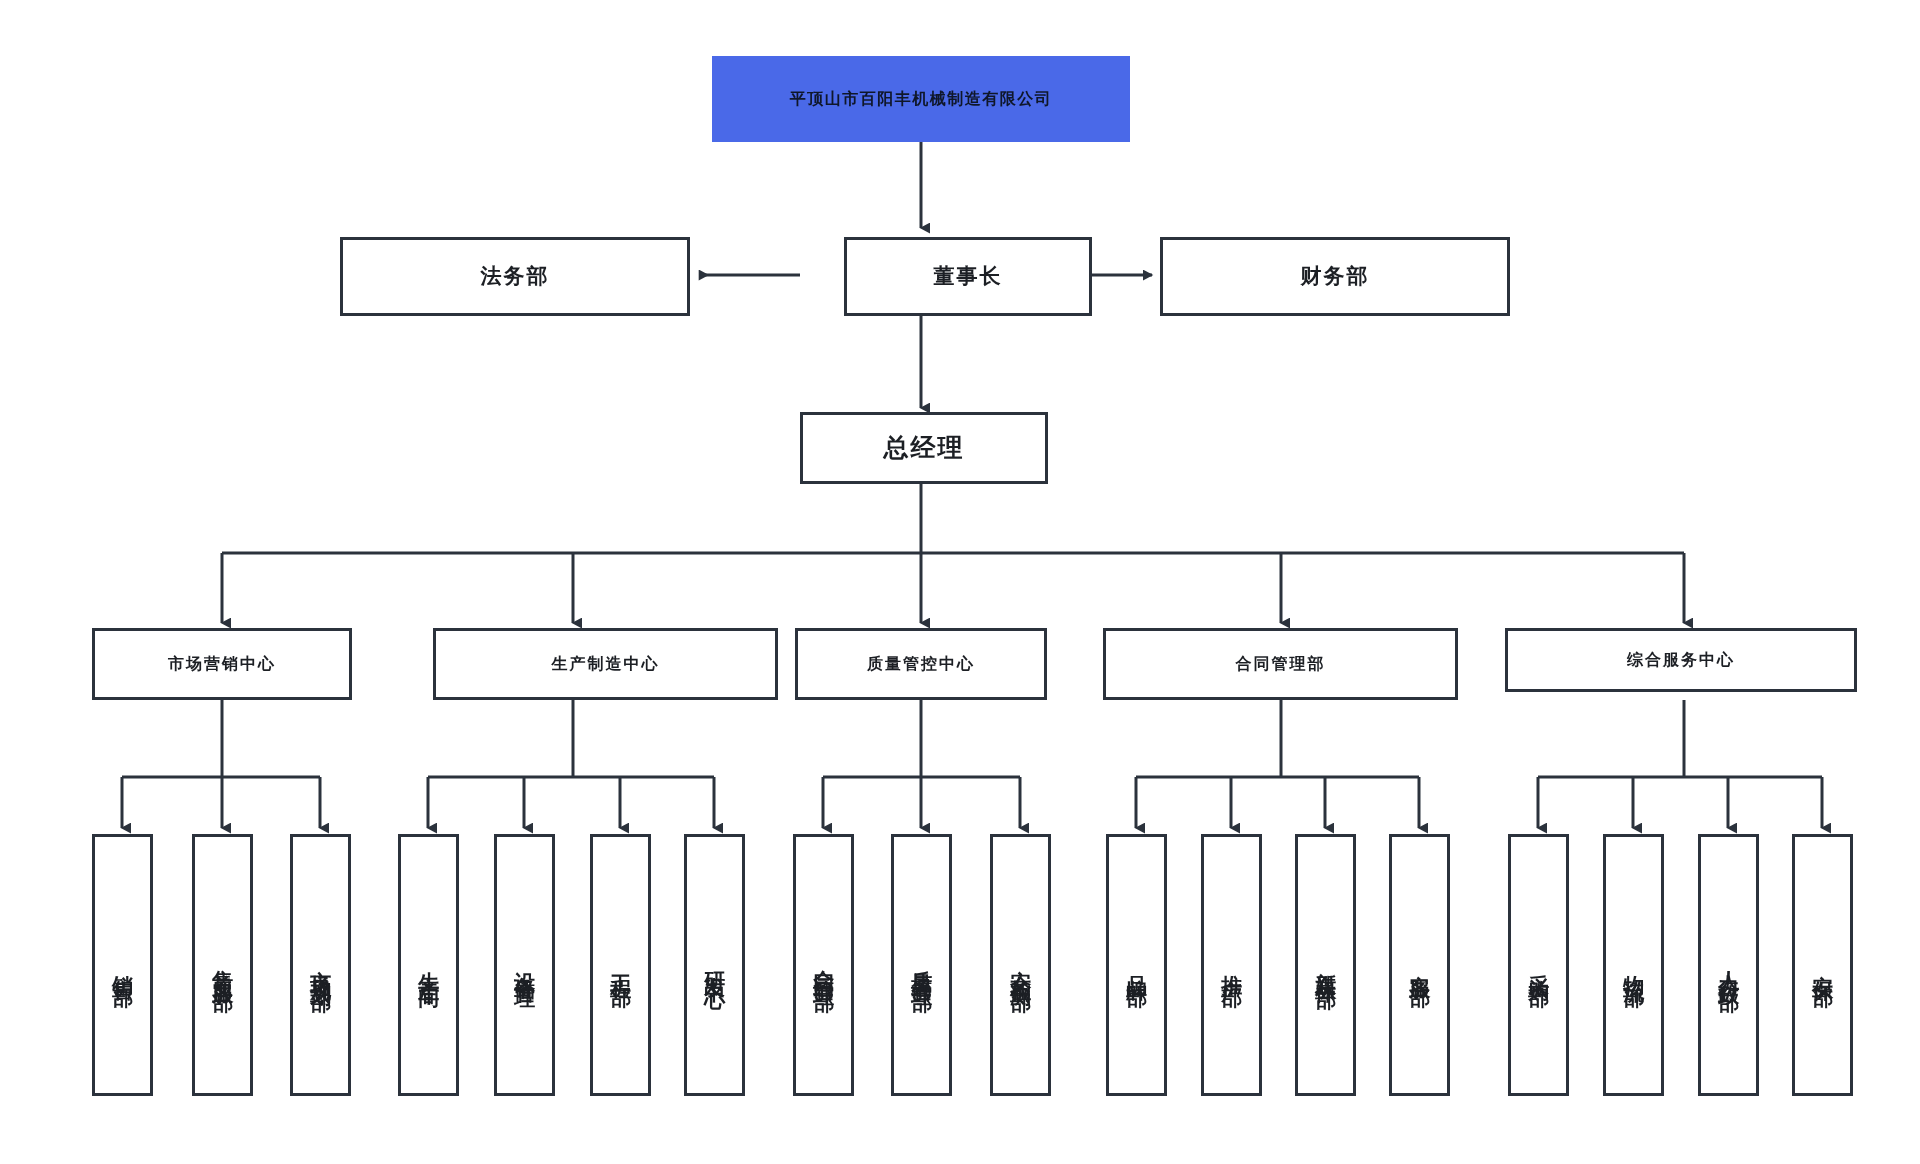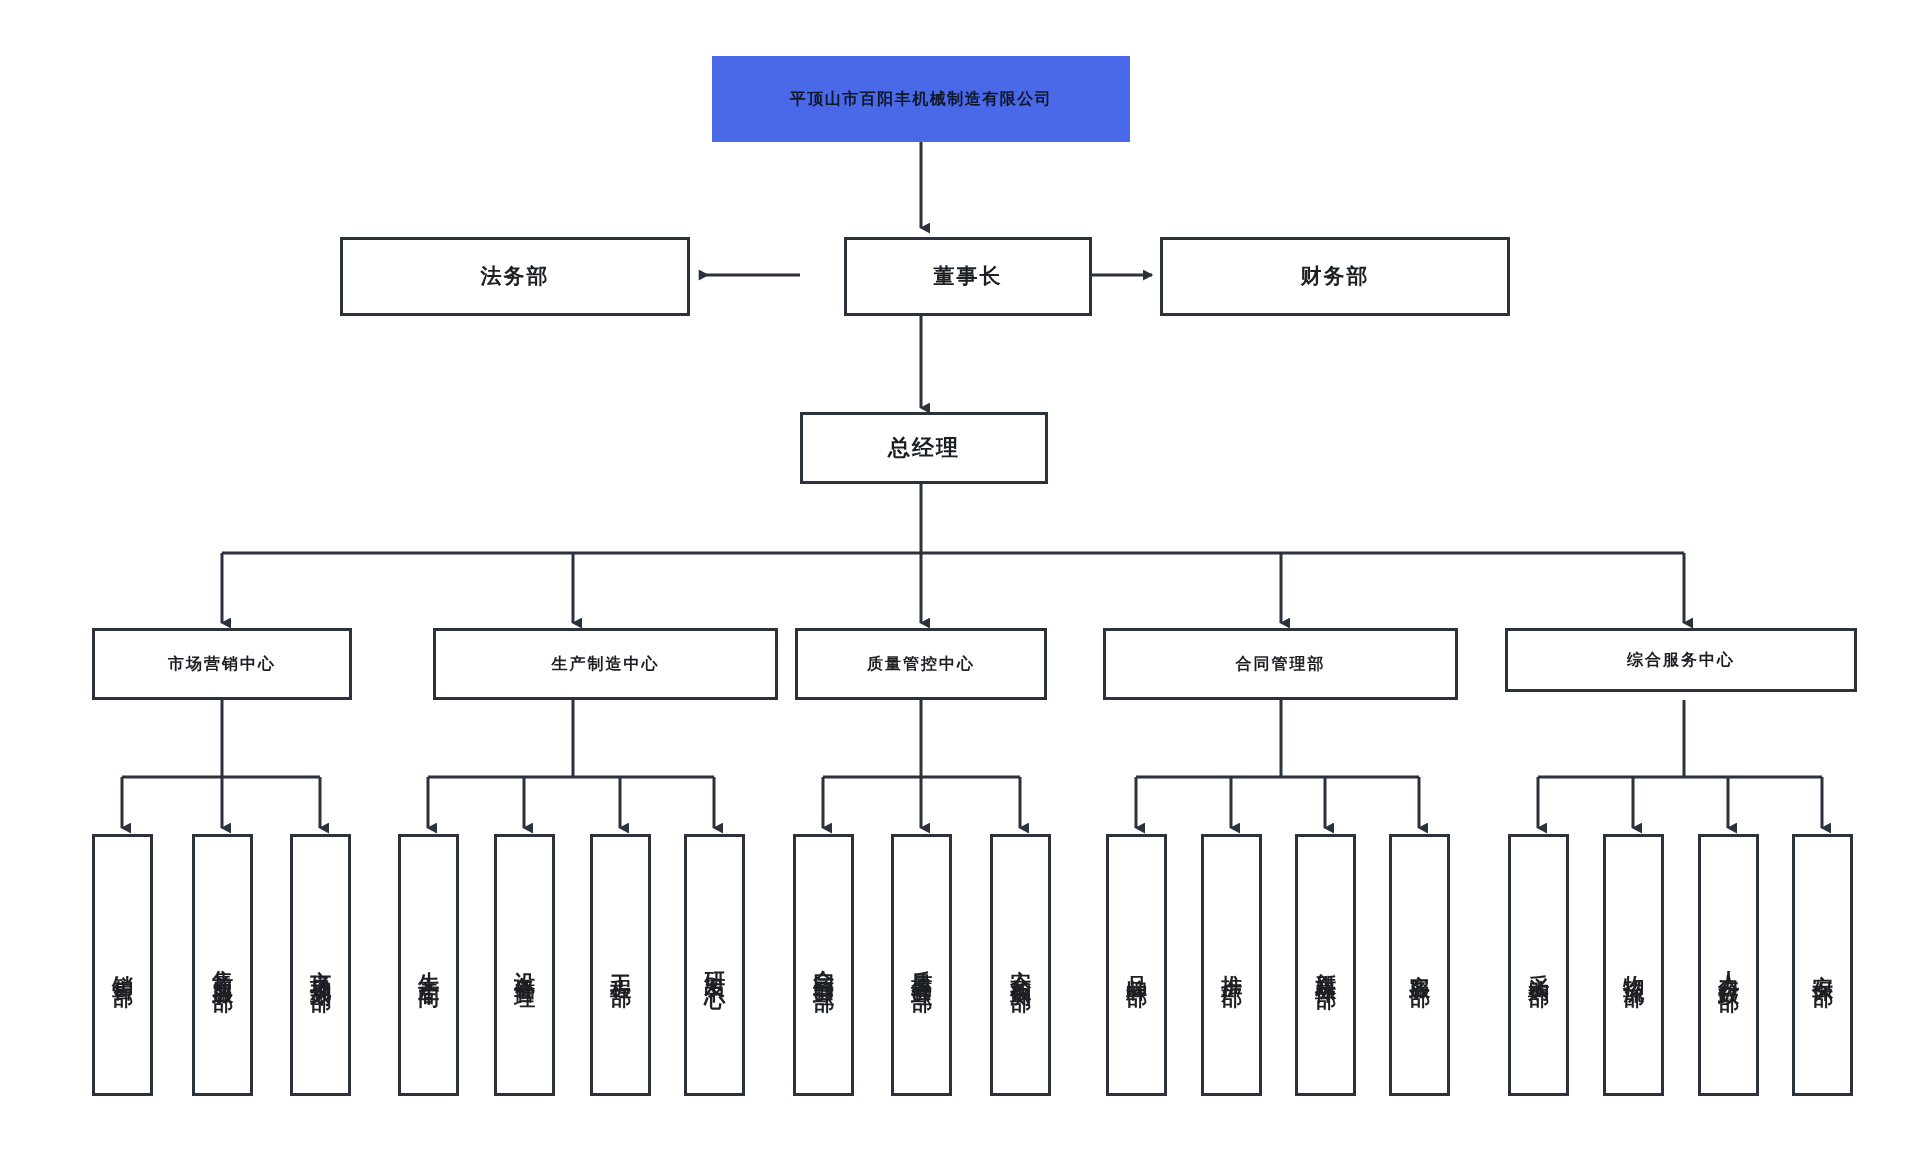--- a/index.html
+++ b/index.html
@@ -46,21 +46,21 @@
     letter-spacing: 1px;
     line-height: 1.25;
     white-space: nowrap;
   }
   .root .node-label {
     color: #0f172a;
     font-size: 16px;
     letter-spacing: 1.5px;
   }
   .lvl1 .node-label { font-size: 21px; letter-spacing: 2px; }
-  .lvl2 .node-label { font-size: 22px; letter-spacing: 2px; }
+  .lvl2 .node-label { font-size: 25px; letter-spacing: 2px; }
   .lvl3 .node-label { font-size: 16px; letter-spacing: 2px; }
   .leaf .node-label {
     writing-mode: vertical-rl;
     text-orientation: upright;
     font-size: 21px;
     letter-spacing: 5px;
     white-space: normal;
   }
   .leaf {
     align-items: center;

